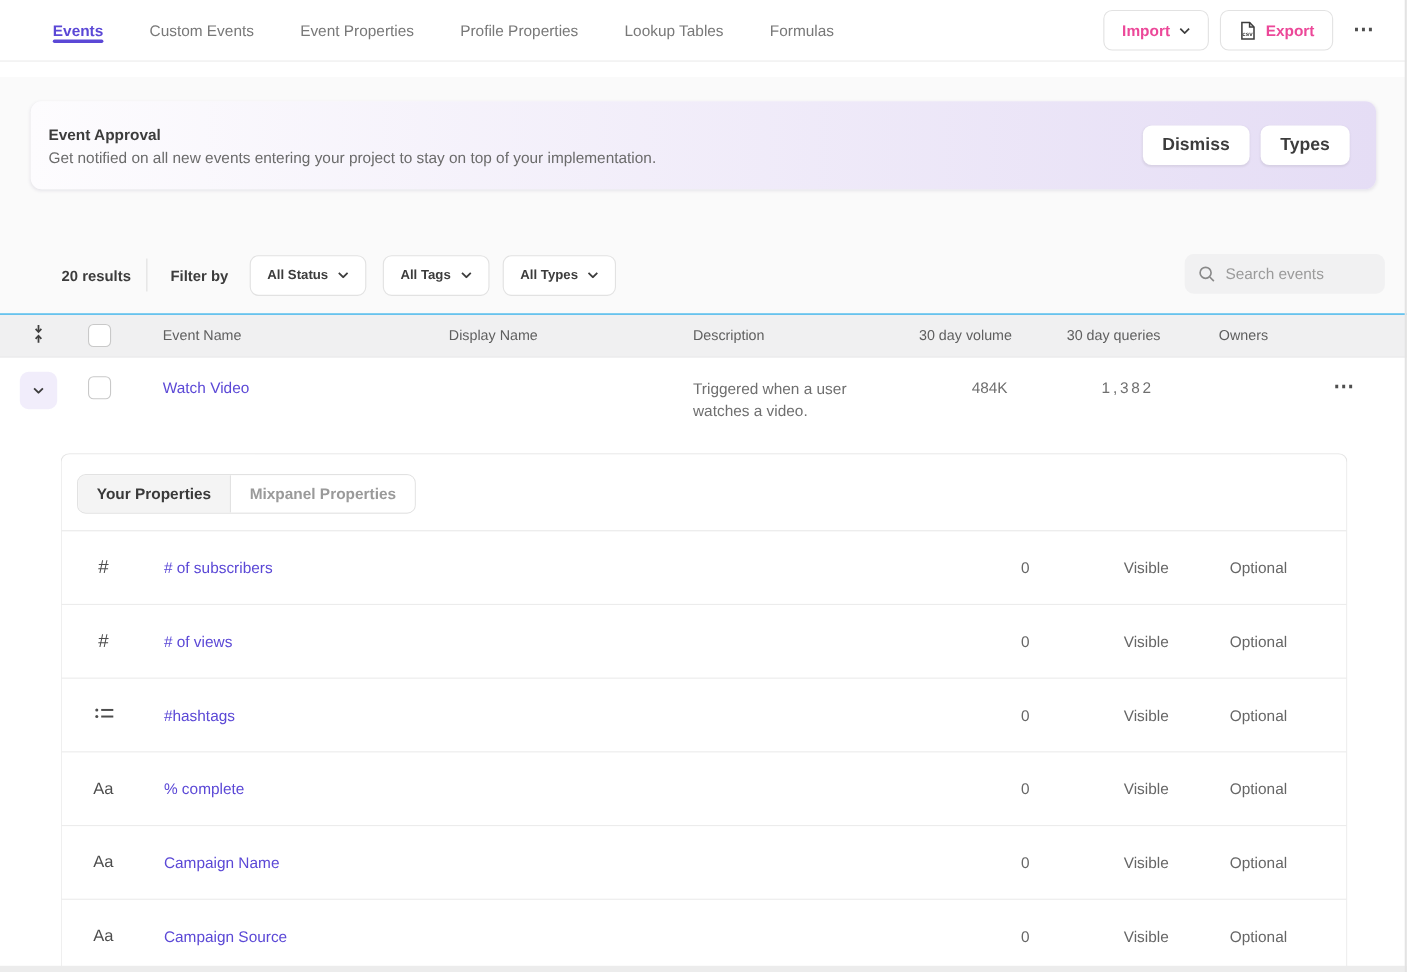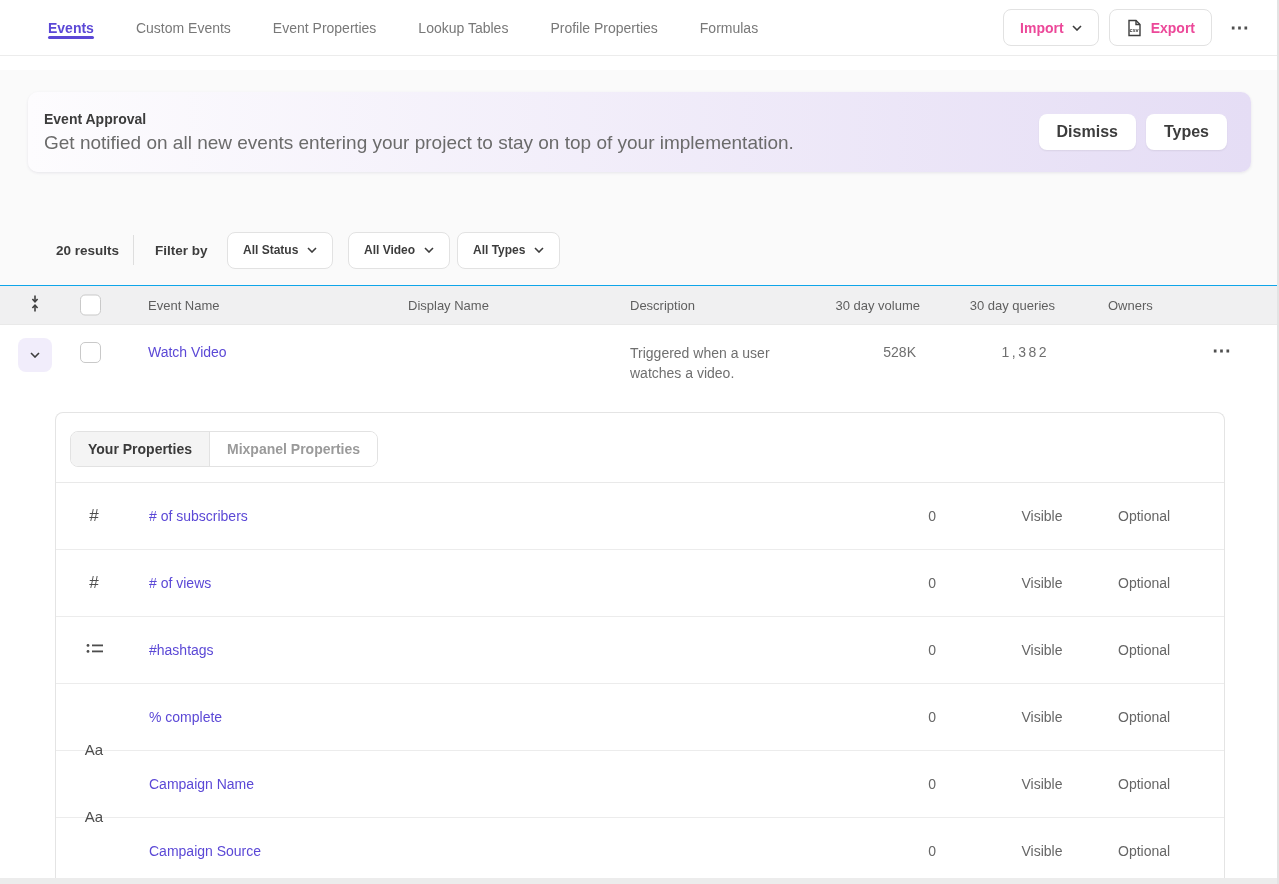--- a/index.html
+++ b/index.html
@@ -53,21 +53,21 @@
   
   .banner{
     position:absolute;top:92px;left:28px;width:1223px;height:80px;
     border-radius:10px;
     background:linear-gradient(90deg,var(--banner-start) 0%,var(--banner-end) 100%);
     box-shadow:0 1px 3px rgba(60,50,100,.10);
     display:flex;align-items:center;justify-content:space-between;
     padding:0 24px 0 16px;
   }
   .banner-title{font-size:14px;font-weight:700;color:#3c3c3c;margin-bottom:5px;}
-  .banner-desc{font-size:19px;color:#6b6b6b;}
+  .banner-desc{font-size:14px;color:#6b6b6b;}
   .banner-actions{display:flex;gap:10px;}
   .banner-btn{
     height:36px;padding:0 18px;background:#fff;border:none;border-radius:8px;
     font-family:"Liberation Sans",sans-serif;
     font-size:16px;font-weight:600;color:#3c3c3c;cursor:pointer;
     box-shadow:0 1px 2px rgba(0,0,0,.07);
   }
   
   .toolbar{position:absolute;top:231px;left:0;width:1279px;height:38px;
     display:flex;align-items:center;}
@@ -137,21 +137,21 @@
     display:flex;align-items:center;padding:0 17px;font-size:14px;
     font-weight:700;color:#9a9a9a;cursor:pointer;white-space:nowrap;background:#fff;
   }
   .seg-tab.active{background:#f4f4f4;color:#3a3a3a;border-right:1px solid #e2e2e2;}
   .card-divider{position:absolute;top:69px;left:0;width:100%;height:1px;background:#e9e9e9;}
   .prop-rows{position:absolute;top:70px;left:0;width:100%;}
   .prop-row{position:relative;height:67px;border-bottom:1px solid #ececec;font-size:14px;}
   .prop-row > *{position:absolute;top:50%;transform:translateY(-50%);}
   .ptype{left:27px;width:22px;text-align:center;color:#4d4d4d;display:none;}
   .ptype-number{font-size:17px;}
-  .ptype-text{font-size:15px;margin-top:32px;}
+  .ptype-text{font-size:15px;}
   .ptype-list{left:28px;}
   .pname{left:93px;color:var(--accent);cursor:pointer;text-decoration:none;}
   .pvol{left:800px;width:80px;text-align:right;color:#666;}
   .pvis{left:951px;width:70px;text-align:center;color:#666;cursor:pointer;}
   .preq{left:1062px;color:#666;cursor:pointer;}
   
   .bottom-strip{position:absolute;bottom:0;left:0;width:1279px;height:6px;background:#ececec;z-index:20;}
   .right-edge{position:absolute;top:0;right:0;width:2px;height:884px;background:#e3e3e3;z-index:21;}
 </style>
 </head>
@@ -165,25 +165,25 @@
 
   <div class="nav-tab">
     <span class="nav-tab-label">Custom Events</span>
   </div>
 
   <div class="nav-tab">
     <span class="nav-tab-label">Event Properties</span>
   </div>
 
   <div class="nav-tab">
+    <span class="nav-tab-label">Profile Properties</span>
+  </div>
+
+  <div class="nav-tab">
     <span class="nav-tab-label">Lookup Tables</span>
-  </div>
-
-  <div class="nav-tab">
-    <span class="nav-tab-label">Profile Properties</span>
   </div>
 
   <div class="nav-tab">
     <span class="nav-tab-label">Formulas</span>
   </div>
 </nav>
   <div class="nav-actions">
     <button class="btn">
       <span>Import</span>
       <svg class="chev" viewBox="0 0 10 6">
@@ -219,30 +219,37 @@
   <span class="results-count">20 results</span>
   <span class="vdiv"></span>
   <span class="filter-by">Filter by</span>
   <div class="dd dd1">
     <span>All Status</span>
     <svg class="chev" viewBox="0 0 10 6">
         <polyline points="1,1 5,5 9,1"></polyline>
       </svg>
   </div>
   <div class="dd dd2">
-    <span>All Video</span>
+    <span>All Tags</span>
     <svg class="chev" viewBox="0 0 10 6">
         <polyline points="1,1 5,5 9,1"></polyline>
       </svg>
   </div>
   <div class="dd dd3">
     <span>All Types</span>
     <svg class="chev" viewBox="0 0 10 6">
         <polyline points="1,1 5,5 9,1"></polyline>
       </svg>
+  </div>
+  <div class="search-box">
+    <svg width="16" height="16" viewBox="0 0 16 16">
+      <circle cx="7" cy="7" r="5" fill="none" stroke="#8a8a8a" stroke-width="1.5"></circle>
+      <line x1="10.8" y1="10.8" x2="14.5" y2="14.5" stroke="#8a8a8a" stroke-width="1.5"></line>
+    </svg>
+    <input type="text" placeholder="Search events" style="">
   </div>
 </div>
 
 <div class="thead">
   <div class="collapse-ctl">
     <svg width="16" height="17" viewBox="0 0 16 17">
       <line x1="8" y1="0.5" x2="8" y2="6" stroke="#3f3f3f" stroke-width="1.6"></line>
       <polyline points="5.4,4 8,6.8 10.6,4" fill="none" stroke="#3f3f3f" stroke-width="1.6"></polyline>
       <line x1="8" y1="16.5" x2="8" y2="11" stroke="#3f3f3f" stroke-width="1.6"></line>
       <polyline points="5.4,13 8,10.2 10.6,13" fill="none" stroke="#3f3f3f" stroke-width="1.6"></polyline>
@@ -259,21 +266,21 @@
 
 <div class="event-row">
   <button class="abs expand-btn">
     <svg class="chev" viewBox="0 0 10 6">
         <polyline points="1,1 5,5 9,1"></polyline>
       </svg>
   </button>
   <div class="abs checkbox cb-row"></div>
   <a class="abs event-link">Watch Video</a>
   <div class="abs row-desc">Triggered when a user watches a video.</div>
-  <div class="abs row-vol">528K</div>
+  <div class="abs row-vol">484K</div>
   <div class="abs row-q">1,382</div>
   <div class="abs row-more">⋯</div>
 </div>
 
 <section class="card">
   <div class="seg">
   <div class="seg-tab active">Your Properties</div>
 
   <div class="seg-tab">Mixpanel Properties</div>
 </div>

